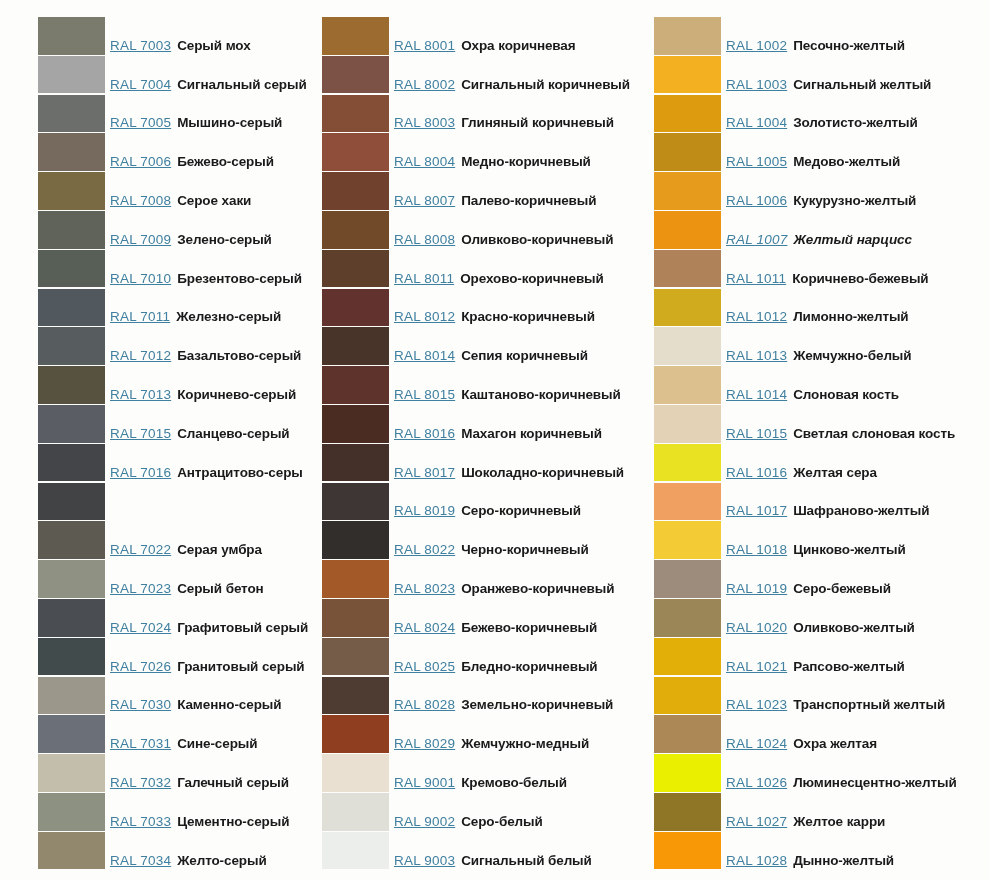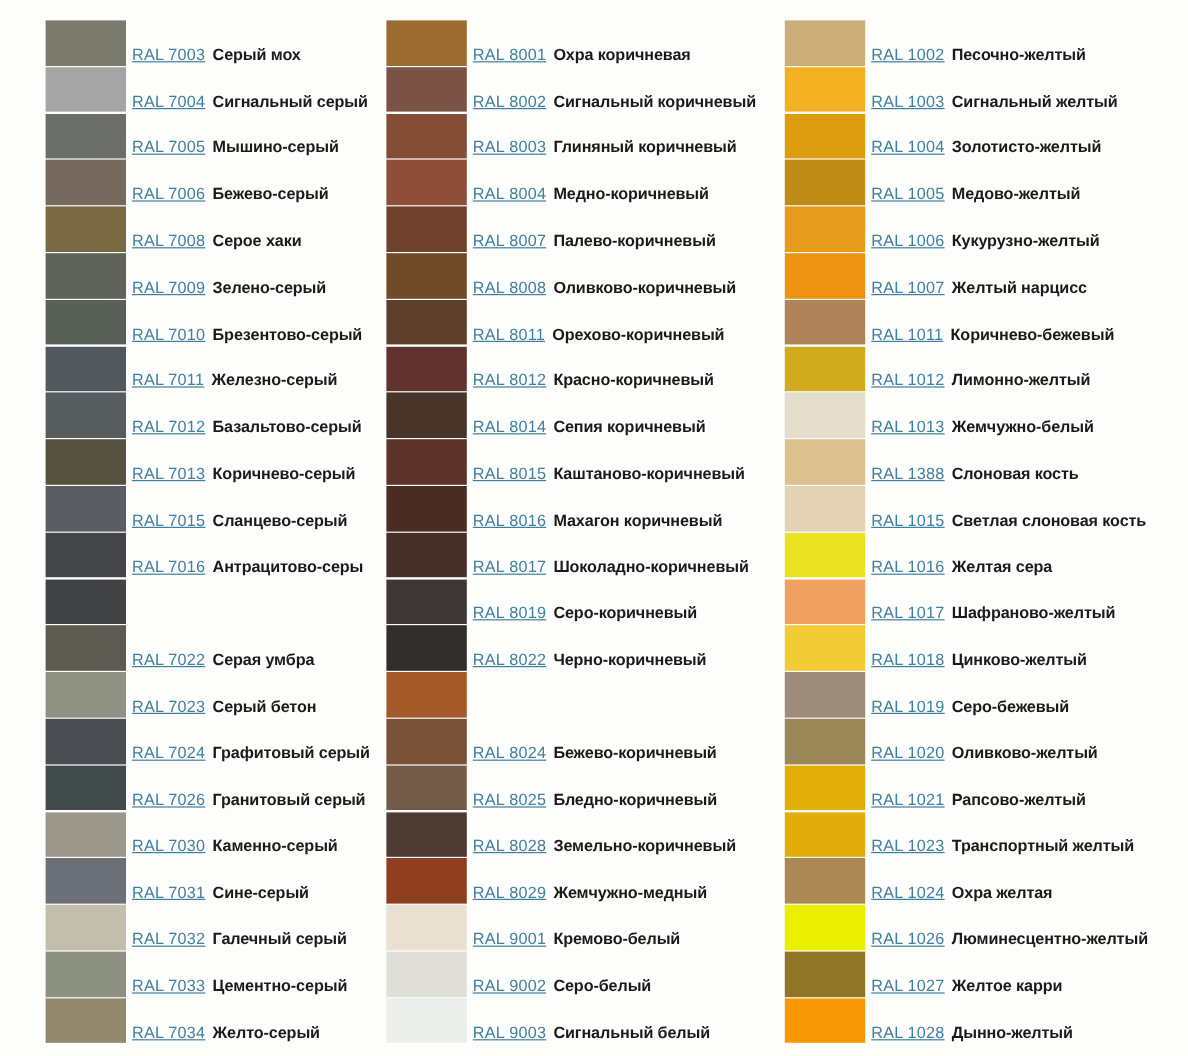--- a/index.html
+++ b/index.html
@@ -411,20 +411,24 @@
         </div>
         <div class="label-col">
           <a class="ral-code">RAL 8022</a>
           <span class="ral-name">Черно-коричневый</span>
         </div>
       </div>
       <div class="row" style="top: 560.2px;">
         <div class="swatch-col">
           <div class="swatch" title="Оранжево-коричневый" style="background: rgb(163, 90, 40);"></div>
         </div>
+        <div class="label-col">
+          <a class="ral-code">RAL 8023</a>
+          <span class="ral-name">Оранжево-коричневый</span>
+        </div>
       </div>
       <div class="row" style="top: 599px;">
         <div class="swatch-col">
           <div class="swatch" title="Бежево-коричневый" style="background: rgb(121, 82, 58);"></div>
         </div>
         <div class="label-col">
           <a class="ral-code">RAL 8024</a>
           <span class="ral-name">Бежево-коричневый</span>
         </div>
       </div>
@@ -522,21 +526,21 @@
       </div>
       <div class="row" style="top: 172.2px;">
         <div class="swatch-col">
           <div class="swatch" title="Кукурузно-желтый" style="background: rgb(231, 155, 28);"></div>
         </div>
         <div class="label-col">
           <a class="ral-code">RAL 1006</a>
           <span class="ral-name">Кукурузно-желтый</span>
         </div>
       </div>
-      <div class="row" style="top: 211px;">
+      <div class="row" style="top: 211px; font-style: italic;">
         <div class="swatch-col">
           <div class="swatch" title="Желтый нарцисс" style="background: rgb(236, 148, 18);"></div>
         </div>
         <div class="label-col">
           <a class="ral-code">RAL 1007</a>
           <span class="ral-name">Желтый нарцисс</span>
         </div>
       </div>
       <div class="row" style="top: 249.8px;">
         <div class="swatch-col">
@@ -563,21 +567,21 @@
         <div class="label-col">
           <a class="ral-code">RAL 1013</a>
           <span class="ral-name">Жемчужно-белый</span>
         </div>
       </div>
       <div class="row" style="top: 366.2px;">
         <div class="swatch-col">
           <div class="swatch" title="Слоновая кость" style="background: rgb(220, 192, 142);"></div>
         </div>
         <div class="label-col">
-          <a class="ral-code">RAL 1388</a>
+          <a class="ral-code">RAL 1014</a>
           <span class="ral-name">Слоновая кость</span>
         </div>
       </div>
       <div class="row" style="top: 405px;">
         <div class="swatch-col">
           <div class="swatch" title="Светлая слоновая кость" style="background: rgb(228, 210, 183);"></div>
         </div>
         <div class="label-col">
           <a class="ral-code">RAL 1015</a>
           <span class="ral-name">Светлая слоновая кость</span>

